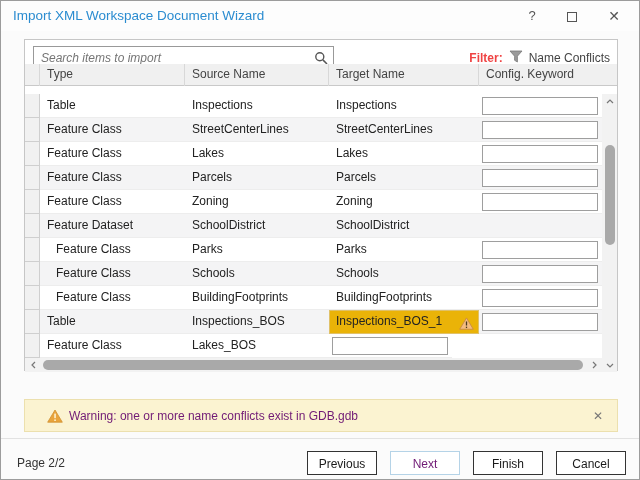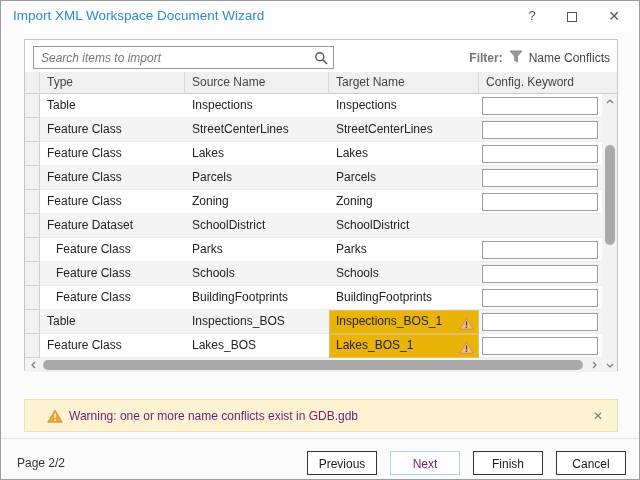--- a/index.html
+++ b/index.html
@@ -22,24 +22,24 @@
   
   .panel { position:absolute; left:23px; top:38px; width:594px; height:332px;
            background:#fff; border:1px solid #c6c6c6; }
   .search-box { position:absolute; left:8px; top:6px; width:301px; height:23px;
                 border:1px solid #999; background:#fff; }
   .search-box input { position:absolute; left:0; top:0; width:100%; height:100%; border:none; outline:none;
                       padding:0 26px 0 7px; font:italic 12px "Liberation Sans","DejaVu Sans",sans-serif; color:#555;
                       background:transparent; }
   .search-icon { position:absolute; right:5px; top:4px; }
   .filter-bar { position:absolute; right:7px; top:10px; display:flex; align-items:center; gap:6px; }
-  .filter-label { font-weight:bold; color:#737373; }
+  .filter-label { font-weight:bold; color:#ef4444; }
   .filter-chip { display:flex; align-items:center; gap:6px; color:#444;text-align:center; }
   
-  .grid-header { position:absolute; left:0; top:32px; width:592px; height:22px; display:flex;
+  .grid-header { position:absolute; left:0; top:24px; width:592px; height:22px; display:flex;
                  background:#f0f0f0; border-bottom:1px solid #c9c9c9; color:#444; }
   .hcell { height:22px; line-height:21px; padding-left:7px; border-right:1px solid #d8d8d8; overflow:hidden; white-space:nowrap; }
   .h-sel { width:15px; padding:0; }
   .h-type { width:145px; } .h-source { width:144px; } .h-target { width:150px; }
   .h-config { width:138px; border-right:none; }
   .grid-body { position:absolute; left:0; top:54px; width:577px; height:264px; overflow:hidden; }
   .grid-row { position:relative; display:flex; height:24px; background:#fff; }
   .grid-row.alt { background:#f4f4f5; }
   .cell { height:24px; line-height:23px; overflow:hidden; white-space:nowrap; }
   .sel { width:15px; background:#f1f1f1; border-right:1px solid #cfcfcf; border-bottom:1px solid #cfcfcf; }
@@ -247,30 +247,20 @@
       </span>
     </div>
     <div class="cell c-config">
       <input class="cfg-input" type="text" style="">
     </div>
   </div>
         <div class="grid-row">
     <div class="cell sel"></div>
     <div class="cell c-type">Feature Class</div>
     <div class="cell c-source">Lakes_BOS</div>
-    <div class="cell c-target conflict">
-      <span class="t-text">Lakes_BOS_1</span>
-      <span class="warn-icon">
-        <svg width="15" height="13" viewBox="0 0 16 14">
-          <path d="M8 1 L15.3 13.2 H0.7 Z" fill="#f4bc80" stroke="#c98c43" stroke-width="1"></path>
-          <rect x="7.3" y="4.8" width="1.4" height="4.4" fill="#4a3a20"></rect>
-          <rect x="7.3" y="10.4" width="1.4" height="1.5" fill="#4a3a20"></rect>
-        </svg>
-      </span>
-    </div>
     <div class="cell c-config">
       <input class="cfg-input" type="text" style="">
     </div>
   </div>
       </div>
 
     <div class="v-scroll">
       <span class="sb-arrow up">
         <svg width="8" height="5" viewBox="0 0 8 5">
             <polyline points="1,4 4,1 7,4" fill="none" stroke="#777" stroke-width="1.2"></polyline>

